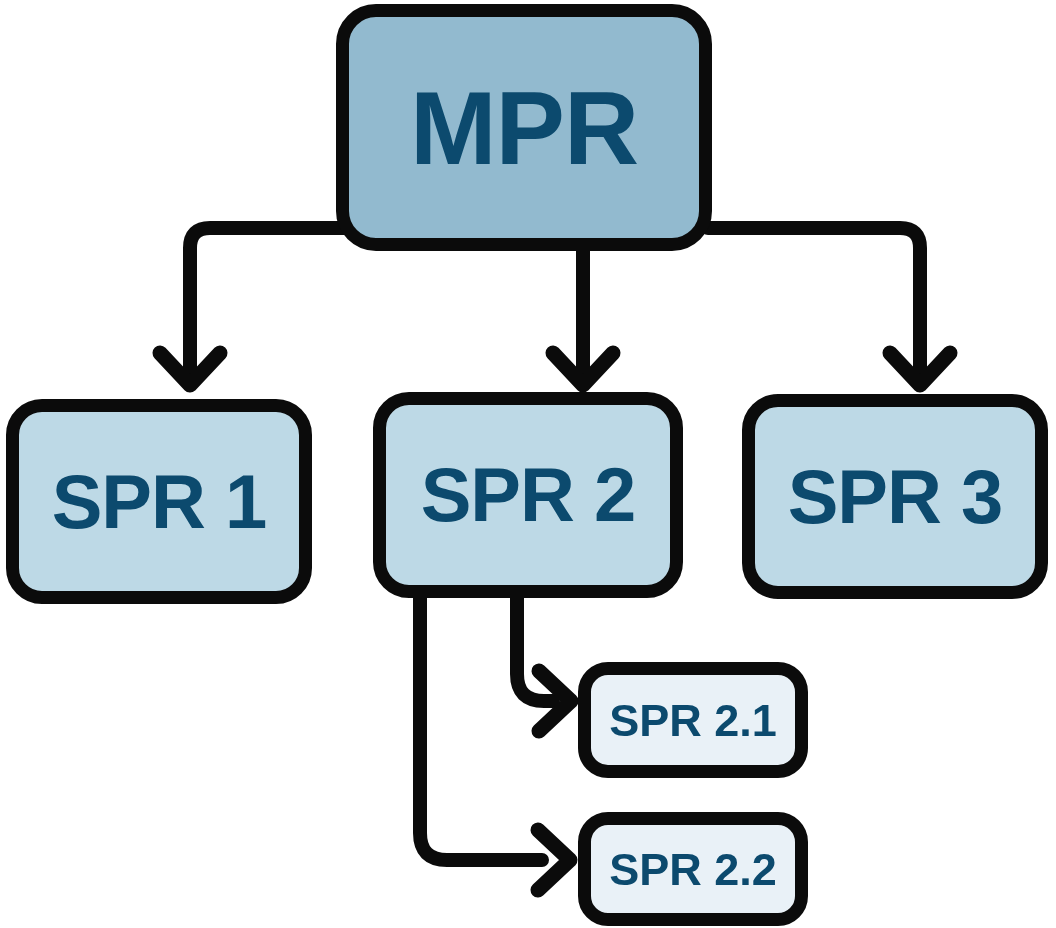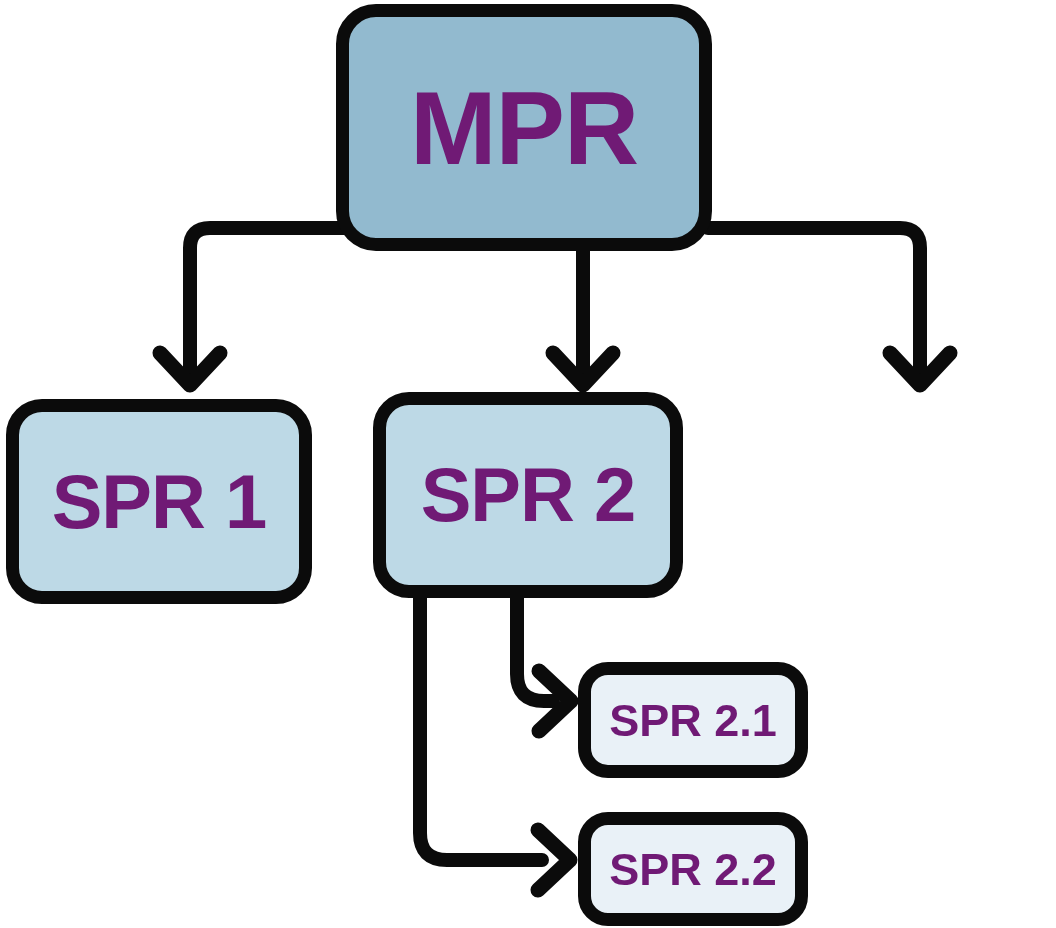--- a/index.html
+++ b/index.html
@@ -31,21 +31,21 @@
   svg.edge-layer path.head  { stroke-width: 15px; }
 
   .node {
     position: absolute;
     box-sizing: border-box;
     border: 13px solid #0b0b0b;
     display: flex;
     align-items: center;
     justify-content: center;
     font-weight: bold;
-    color: #701a75;
+    color: #0c4a6e;
     text-align: center;
     line-height: 1;
   }
   .lvl0 { border-radius: 40px; font-size: 104px; letter-spacing: -1px; }
   .lvl1 { border-radius: 36px; font-size: 76px;  letter-spacing: -1px; }
   .lvl2 { border-radius: 30px; font-size: 45px; }
 
   #node-mpr   { left: 336px; top: 4px;   width: 376px; height: 247px; }
   #node-spr1  { left: 6px;   top: 393px; width: 306px; height: 205px; }
   #node-spr2  { left: 373px; top: 392px; width: 310px; height: 206px; }
@@ -86,20 +86,23 @@
   </div>
 
   <div class="node lvl1" id="node-spr1" style="background-color: rgb(189, 217, 230); margin-top: 6px;">
     <span class="label">SPR 1</span>
   </div>
 
   <div class="node lvl1" id="node-spr2" style="background-color: rgb(189, 217, 230);">
     <span class="label">SPR 2</span>
   </div>
 
+  <div class="node lvl1" id="node-spr3" style="background-color: rgb(189, 217, 230);">
+    <span class="label">SPR 3</span>
+  </div>
 
   <div class="node lvl2" id="node-spr21" style="background-color: rgb(233, 241, 247);">
     <span class="label">SPR 2.1</span>
   </div>
 
   <div class="node lvl2" id="node-spr22" style="background-color: rgb(233, 241, 247);">
     <span class="label">SPR 2.2</span>
   </div>
 
 </div>

